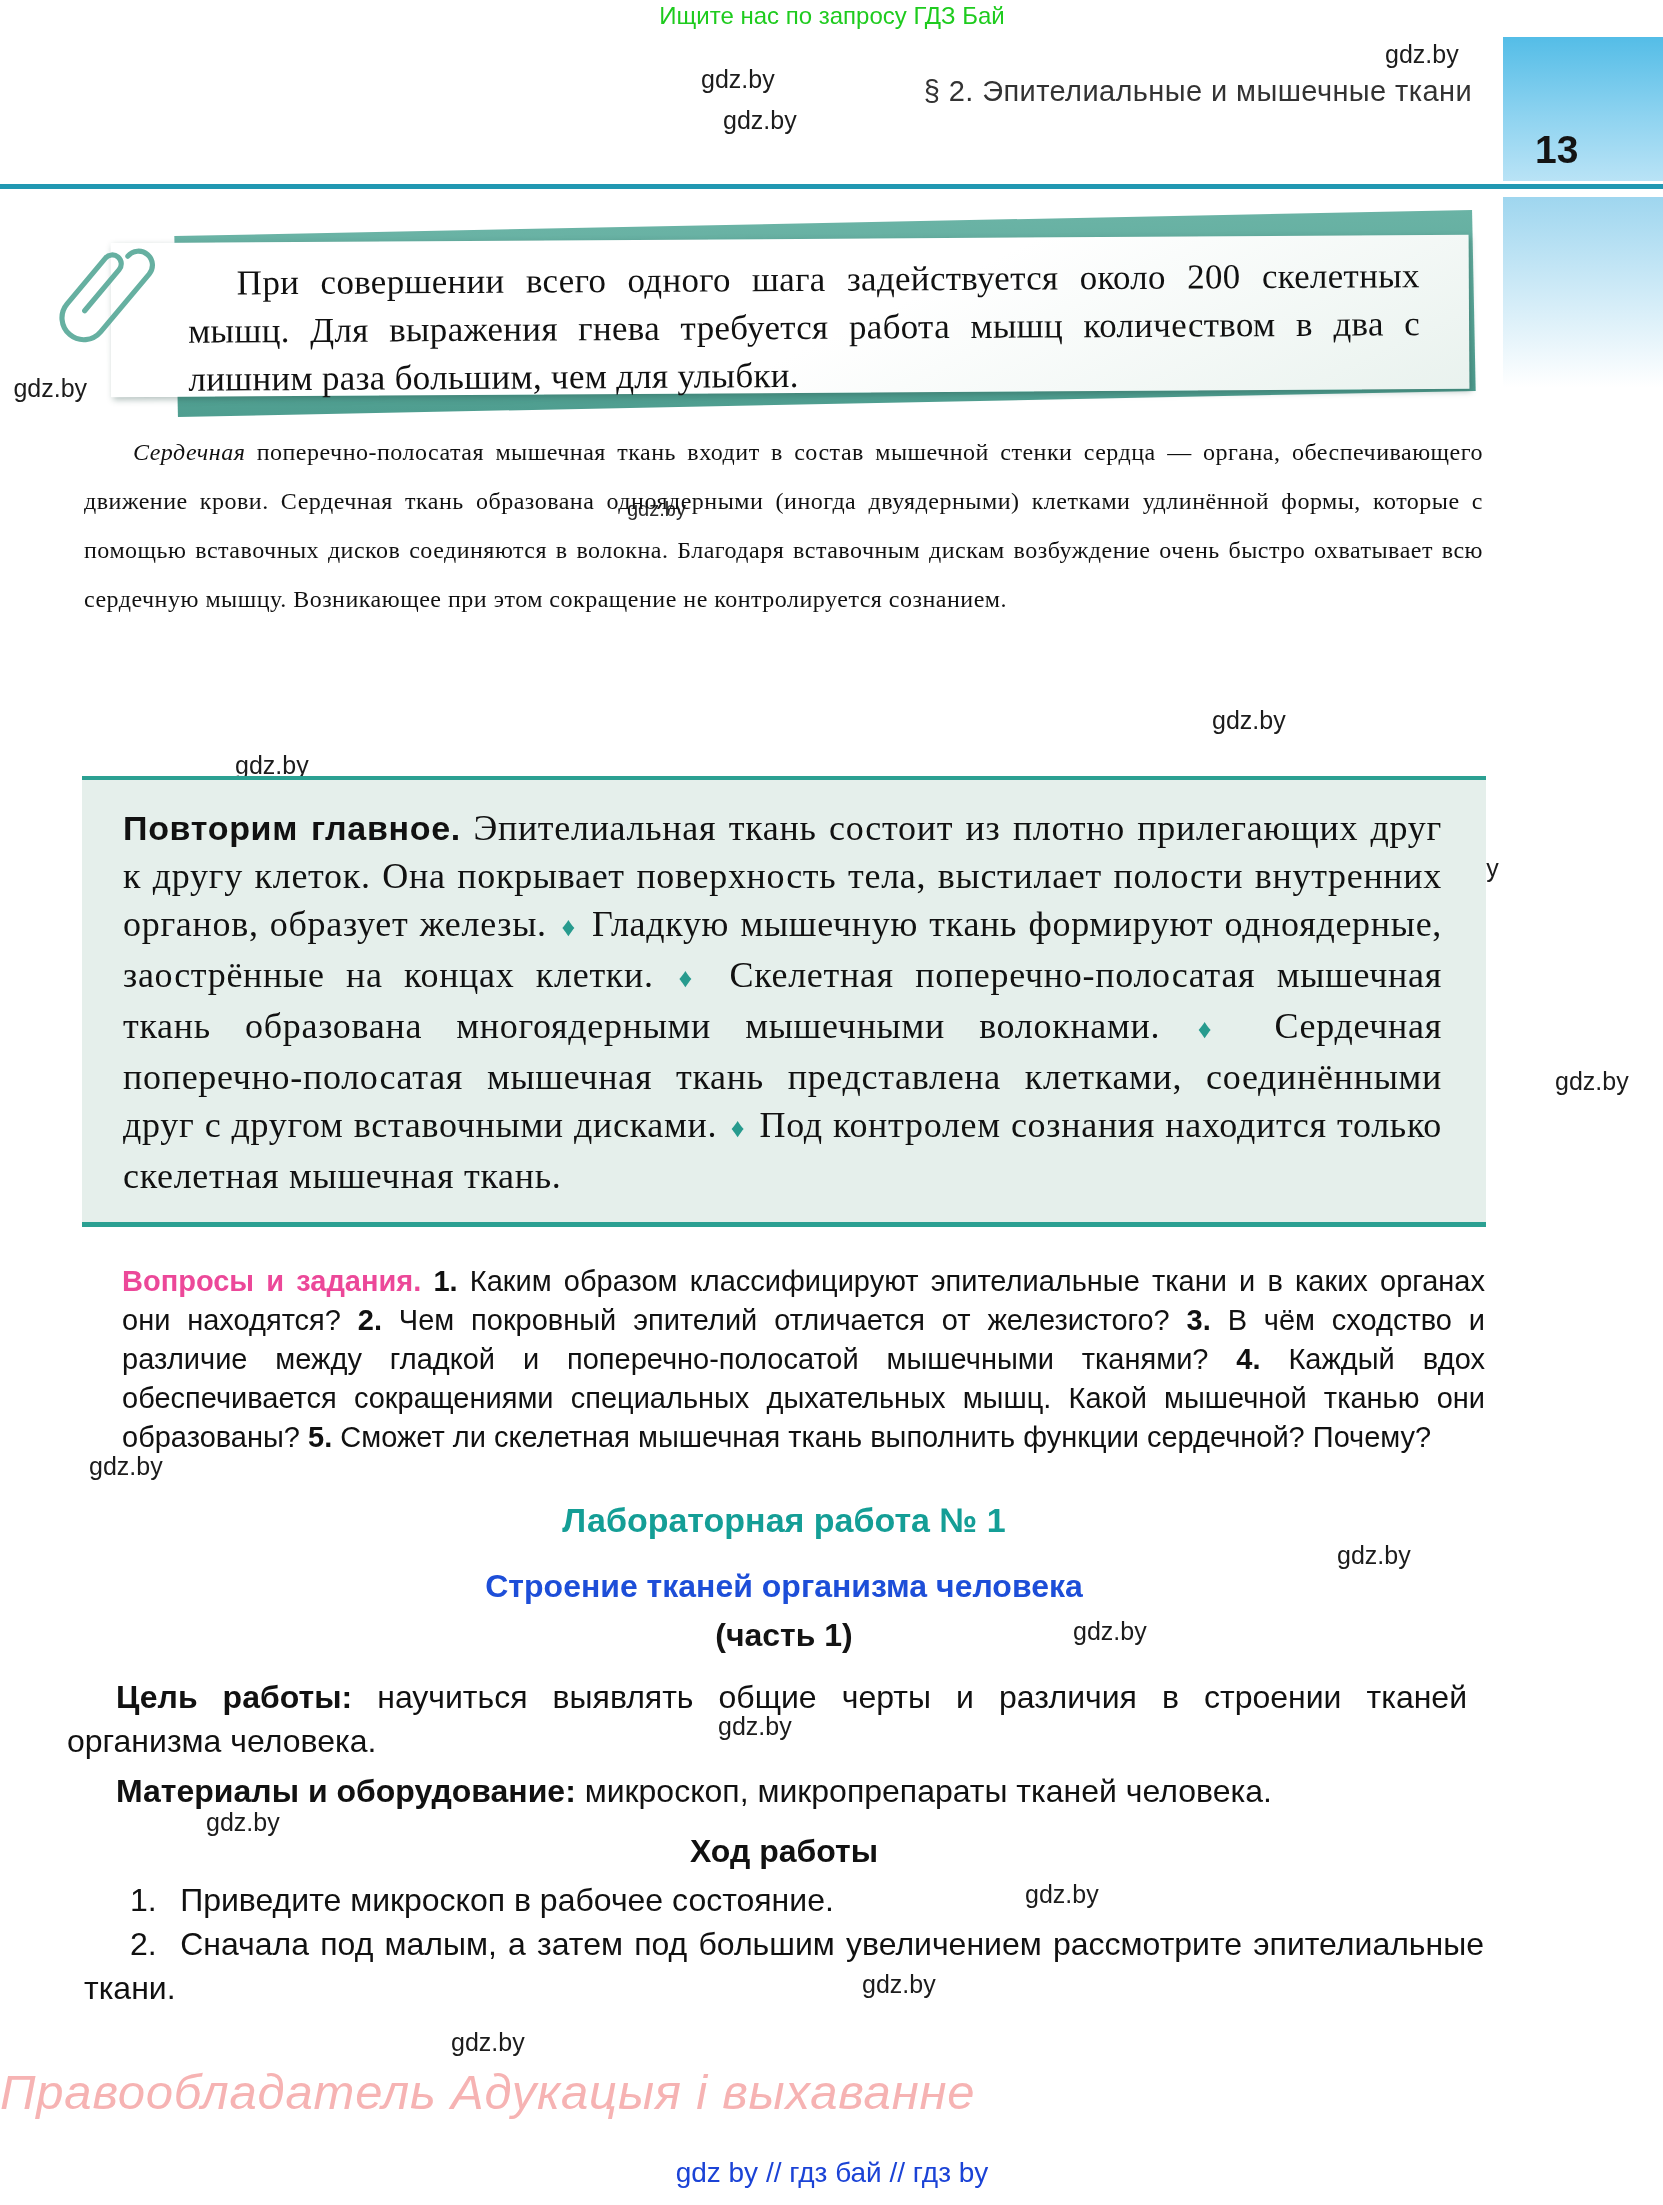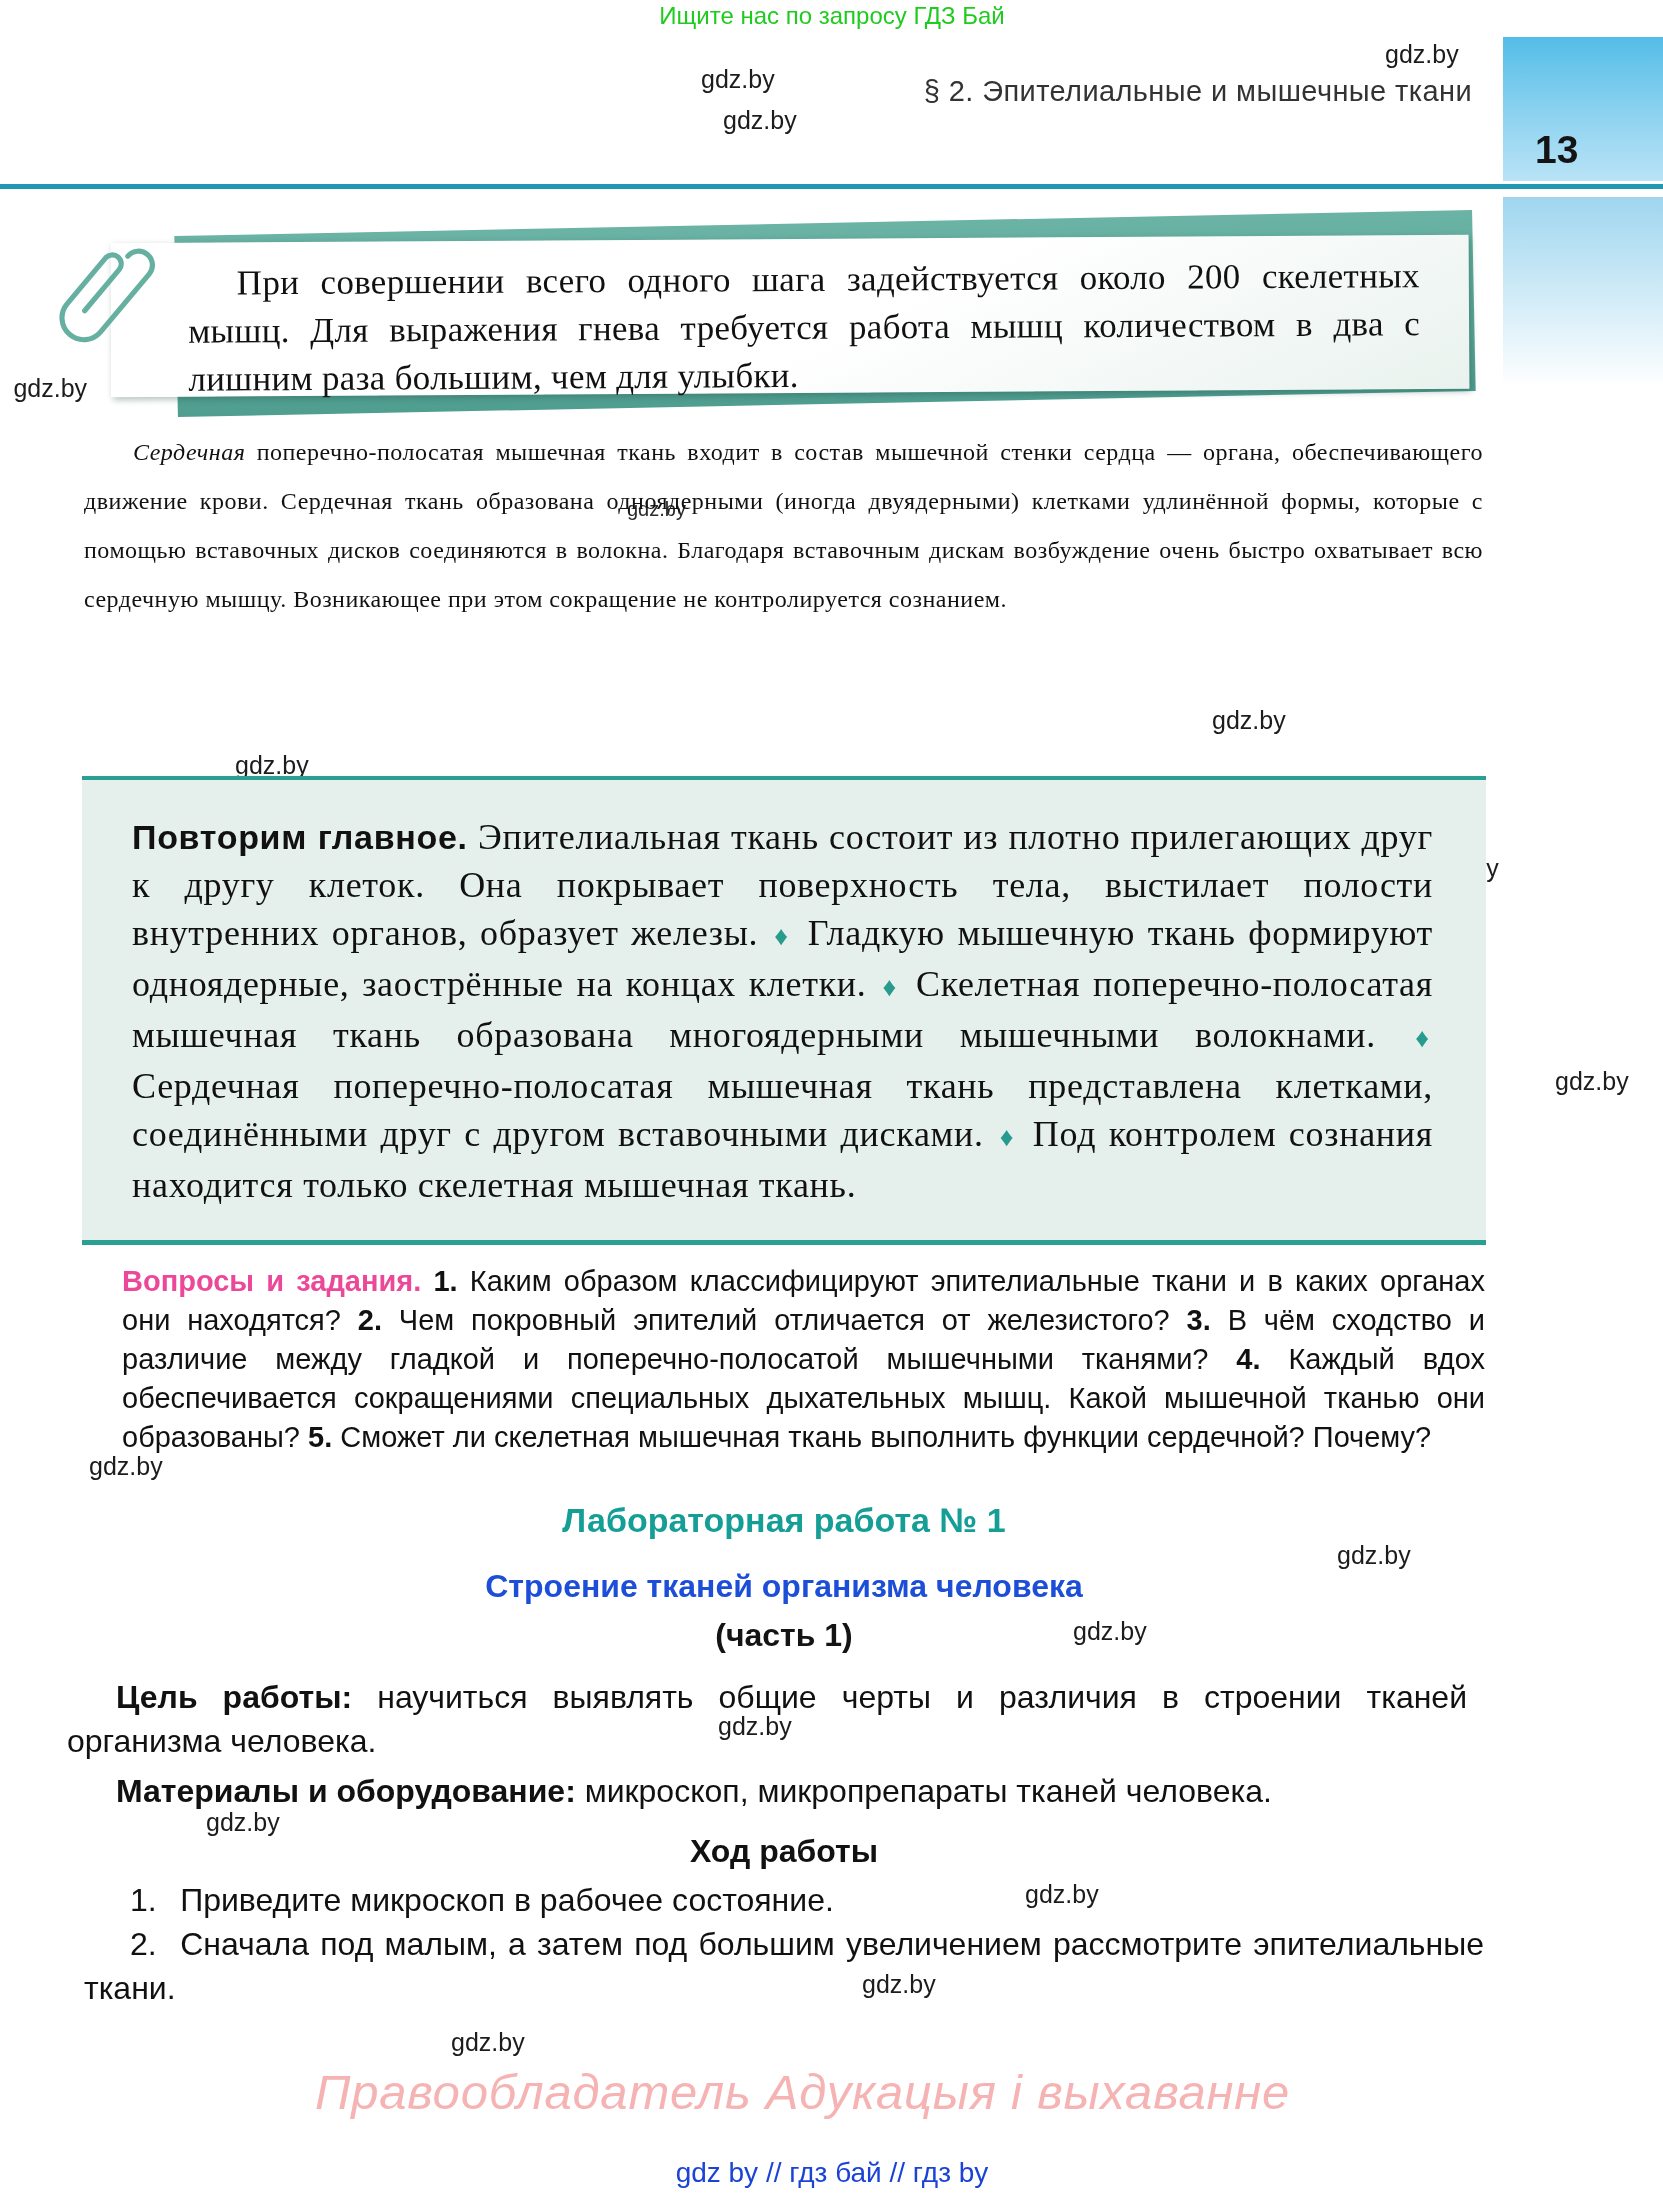--- a/index.html
+++ b/index.html
@@ -39,21 +39,21 @@
   
   .main-para{position:absolute;left:84px;top:428px;width:1399px;
     font-size:24px;line-height:49px;text-align:justify;letter-spacing:0.5px;}
   .main-para p{margin:0;text-indent:49px;}
   .ital{font-style:italic;}
 
   
   .summary-box{position:absolute;left:82px;top:776px;width:1404px;box-sizing:border-box;
     background:#e5efeb;border-top:4.2px solid #2ba092;border-bottom:5.9px solid #2ba092;
     padding:20px 40px 18.4px 37px;font-size:36px;line-height:48px;text-align:justify;letter-spacing:0.7px;}
-  .summary-box p{margin:13px;}
+  .summary-box p{margin:4px;}
   .summary-label{font-family:"Liberation Sans",sans-serif;font-weight:bold;font-size:34px;}
   .dia{color:#279b8e;font-size:.75em;padding:0 3.4px;}
 
   
   .questions{position:absolute;left:122px;top:1262px;width:1363px;
     font-family:"Liberation Sans",sans-serif;font-size:29px;line-height:39px;text-align:justify;}
   .questions p{margin:0;}
   .qlabel{font-weight:bold;color:#ec4899;}
   .qn{font-weight:bold;}
 
@@ -69,21 +69,21 @@
   .lab-p p{margin:0;text-indent:49px;}
   .b{font-weight:bold;}
   .steps-heading{position:absolute;left:84px;top:1833px;width:1400px;text-align:center;
     font-family:"Liberation Sans",sans-serif;font-weight:bold;font-size:32px;}
   .step{position:absolute;left:84px;width:1400px;font-family:"Liberation Sans",sans-serif;
     font-size:32px;line-height:44px;text-align:justify;}
   .step p{margin:0;text-indent:46px;}
   .step .num{margin-right:23.5px;}
 
   
-  .copyright{position:absolute;left:0;top:2064px;width:1605px;text-align:center;
+  .copyright{position:absolute;left:0;top:2064px;width:1605px;text-align:left;
     font-family:"Liberation Sans",sans-serif;font-style:italic;font-size:49px;color:#f6b3b3;letter-spacing:0.8px;}
   .footer-links{position:absolute;left:0;top:2157px;width:1664px;text-align:center;
     font-family:"Liberation Sans",sans-serif;font-size:28px;color:#1b43d6;}
 </style>
 </head>
 <body>
 
 <div class="top-banner">Ищите нас по запросу ГДЗ Бай</div>
 
 <div class="wm" style="left:1385px;top:40px;">gdz.by</div>

